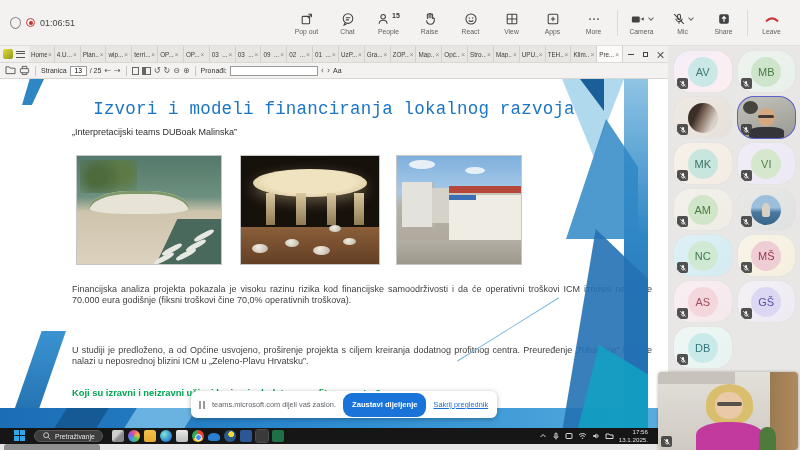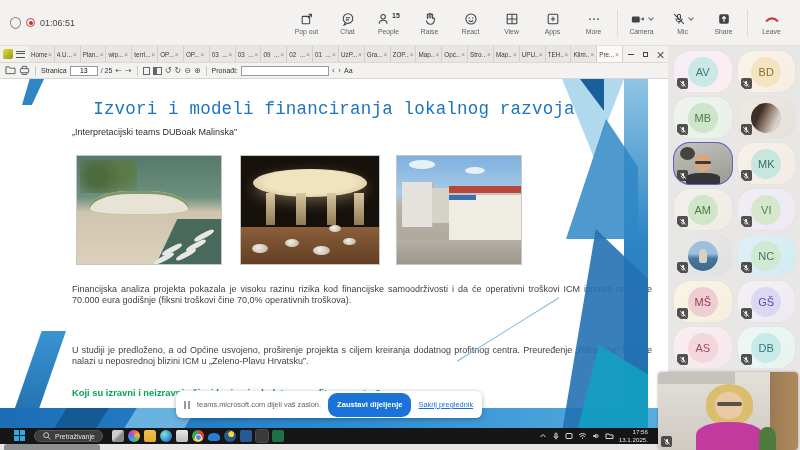--- a/index.html
+++ b/index.html
@@ -44,21 +44,21 @@
   .wmin{width:6px;border-bottom:1.2px solid #444;}
   .wres{width:5px;height:5px;border:1.1px solid #444;}
   .wclo{position:relative;width:7px;height:7px;}
   .wclo::before,.wclo::after{content:"";position:absolute;left:3px;top:0;width:1.2px;height:8px;background:#444;}
   .wclo::before{transform:rotate(45deg);} .wclo::after{transform:rotate(-45deg);}
   
   .pdftoolbar{height:16px;background:#f3f2f0;border-bottom:1px solid #d8d6d3;display:flex;
     align-items:center;gap:3px;padding:0 5px;font-size:7px;color:#333;}
   .pdftoolbar .sep{width:1px;height:10px;background:#c9c7c4;margin:0 2px;}
   .pdftoolbar svg{stroke:#555;fill:none;stroke-width:1;}
-  .pinput{width:28px;height:10px;border:1px solid #9a9a9a;background:#fff;font-size:6.8px;text-align:center;padding:0;font-family:"Liberation Sans",sans-serif;}
+  .pinput{width:17px;height:10px;border:1px solid #9a9a9a;background:#fff;font-size:6.8px;text-align:center;padding:0;font-family:"Liberation Sans",sans-serif;}
   .finput{width:88px;height:10px;border:1px solid #9a9a9a;background:#fff;font-size:6.8px;padding:0 2px;font-family:"Liberation Sans",sans-serif;}
   .glyph{font-family:"DejaVu Sans",sans-serif;font-size:8px;color:#555;line-height:1;}
   .arr{font-family:"DejaVu Sans",sans-serif;font-size:8px;color:#555;}
   .licon{width:7px;height:8px;border:1px solid #666;}
   .licon2{width:9px;height:8px;border:1px solid #666;border-left-width:4px;}
   
   .viewer{position:relative;height:349px;background:#fff;overflow:hidden;}
   .stripe-top{position:absolute;left:22px;top:0;width:22px;height:26px;background:#2f86c5;
     clip-path:polygon(35% 0,100% 0,45% 100%,0 100%);z-index:1;}
   .stripe-bottom{position:absolute;left:8px;top:252px;width:58px;height:97px;
@@ -105,21 +105,21 @@
   .deco .f4{right:20px;top:230px;width:70px;height:119px;background:#12a2c3;opacity:.85;clip-path:polygon(30% 30%,100% 55%,100% 100%,0 100%);}
   .deco .f5{right:64px;top:0;width:40px;height:40px;background:#1b5f9a;clip-path:polygon(40% 0,100% 0,100% 80%);}
   .deco .line{right:100px;top:250px;width:120px;height:1px;background:#7db8dc;transform:rotate(-32deg);}
   
   .bottom-band{position:absolute;left:0;bottom:0;width:100%;height:20px;z-index:2;
     background:linear-gradient(90deg,#1b6db4,#2f8ed2 55%,#58aede);overflow:hidden;}
   .bottom-band i{position:absolute;top:-4px;height:30px;display:block;transform:skewX(-32deg);}
   .bottom-band .s1{left:60px;width:42px;background:#155a94;}
   .bottom-band .s2{left:130px;width:60px;background:#7cc0e8;opacity:.8;}
   
-  .sharebar{position:absolute;left:176px;top:312px;width:306px;height:27px;background:#fff;
+  .sharebar{position:absolute;left:191px;top:312px;width:306px;height:27px;background:#fff;
     border-radius:6px;box-shadow:0 1px 5px rgba(0,0,0,.3);display:flex;align-items:center;
     gap:7px;padding:0 8px;z-index:5;}
   .pauseic{width:6px;height:8px;border-left:2px solid #9a9a9a;border-right:2px solid #9a9a9a;flex:none;}
   .sharetext{font-size:7.4px;color:#5f6368;white-space:nowrap;}
   .stopbtn{height:24px;background:#1a73d8;color:#fff;font-size:7.6px;font-weight:bold;border:none;
     border-radius:9px;padding:0 9px;white-space:nowrap;cursor:pointer;font-family:"Liberation Sans",sans-serif;}
   .hidelink{font-size:7.4px;color:#1a6fd4;text-decoration:underline;white-space:nowrap;cursor:pointer;}
   
   .sidebar{width:132px;background:#e9e7e5;position:relative;z-index:8;}
   .pgrid{display:grid;grid-template-columns:1fr 1fr;gap:5px 6px;padding:5px 5px 0 6px;}
@@ -529,31 +529,20 @@
             <span class="pinitials" style="background:#c9e8e6;color:#3f7a74">AV</span>
             <span class="micoff">
               <svg viewBox="0 0 10 10">
                 <rect x="3.9" y="1.2" width="2.4" height="4" rx="1.2" fill="#fff"></rect>
                 <path d="M2.8 4.8a2.3 2.3 0 004.6 0" stroke="#fff" fill="none" stroke-width=".8"></path>
                 <line x1="5.1" y1="7.3" x2="5.1" y2="8.6" stroke="#fff" stroke-width=".8"></line>
                 <line x1="1.6" y1="1.4" x2="8.6" y2="8.4" stroke="#fff" stroke-width="1"></line>
               </svg>
             </span>
           </div>
-          <div class="ptile" style="background: linear-gradient(135deg, rgb(251, 244, 236), rgb(246, 237, 226));">
-            <span class="pinitials" style="background:#f4e4c2;color:#8d6e2f">BD</span>
-            <span class="micoff">
-              <svg viewBox="0 0 10 10">
-                <rect x="3.9" y="1.2" width="2.4" height="4" rx="1.2" fill="#fff"></rect>
-                <path d="M2.8 4.8a2.3 2.3 0 004.6 0" stroke="#fff" fill="none" stroke-width=".8"></path>
-                <line x1="5.1" y1="7.3" x2="5.1" y2="8.6" stroke="#fff" stroke-width=".8"></line>
-                <line x1="1.6" y1="1.4" x2="8.6" y2="8.4" stroke="#fff" stroke-width="1"></line>
-              </svg>
-            </span>
-          </div>
           <div class="ptile" style="background: linear-gradient(135deg, rgb(238, 243, 238), rgb(233, 240, 234));">
             <span class="pinitials" style="background:#cfe5cb;color:#4a7c46">MB</span>
             <span class="micoff">
               <svg viewBox="0 0 10 10">
                 <rect x="3.9" y="1.2" width="2.4" height="4" rx="1.2" fill="#fff"></rect>
                 <path d="M2.8 4.8a2.3 2.3 0 004.6 0" stroke="#fff" fill="none" stroke-width=".8"></path>
                 <line x1="5.1" y1="7.3" x2="5.1" y2="8.6" stroke="#fff" stroke-width=".8"></line>
                 <line x1="1.6" y1="1.4" x2="8.6" y2="8.4" stroke="#fff" stroke-width="1"></line>
               </svg>
             </span>
@@ -589,42 +578,42 @@
             <span class="pinitials" style="background:#c6e6de;color:#3a7164">MK</span>
             <span class="micoff">
               <svg viewBox="0 0 10 10">
                 <rect x="3.9" y="1.2" width="2.4" height="4" rx="1.2" fill="#fff"></rect>
                 <path d="M2.8 4.8a2.3 2.3 0 004.6 0" stroke="#fff" fill="none" stroke-width=".8"></path>
                 <line x1="5.1" y1="7.3" x2="5.1" y2="8.6" stroke="#fff" stroke-width=".8"></line>
                 <line x1="1.6" y1="1.4" x2="8.6" y2="8.4" stroke="#fff" stroke-width="1"></line>
               </svg>
             </span>
           </div>
+          <div class="ptile" style="background: linear-gradient(135deg, rgb(240, 237, 247), rgb(236, 233, 244));">
+            <span class="pinitials" style="background:#d5e8ce;color:#587f4e">VI</span>
+            <span class="micoff">
+              <svg viewBox="0 0 10 10">
+                <rect x="3.9" y="1.2" width="2.4" height="4" rx="1.2" fill="#fff"></rect>
+                <path d="M2.8 4.8a2.3 2.3 0 004.6 0" stroke="#fff" fill="none" stroke-width=".8"></path>
+                <line x1="5.1" y1="7.3" x2="5.1" y2="8.6" stroke="#fff" stroke-width=".8"></line>
+                <line x1="1.6" y1="1.4" x2="8.6" y2="8.4" stroke="#fff" stroke-width="1"></line>
+              </svg>
+            </span>
+          </div>
           <div class="ptile" style="background: linear-gradient(135deg, rgb(244, 241, 236), rgb(239, 236, 230));">
             <span class="pinitials" style="background:#d0e6c8;color:#4f7a44">AM</span>
             <span class="micoff">
               <svg viewBox="0 0 10 10">
                 <rect x="3.9" y="1.2" width="2.4" height="4" rx="1.2" fill="#fff"></rect>
                 <path d="M2.8 4.8a2.3 2.3 0 004.6 0" stroke="#fff" fill="none" stroke-width=".8"></path>
                 <line x1="5.1" y1="7.3" x2="5.1" y2="8.6" stroke="#fff" stroke-width=".8"></line>
                 <line x1="1.6" y1="1.4" x2="8.6" y2="8.4" stroke="#fff" stroke-width="1"></line>
               </svg>
             </span>
           </div>
-          <div class="ptile" style="background: linear-gradient(135deg, rgb(240, 237, 247), rgb(236, 233, 244));">
-            <span class="pinitials" style="background:#d5e8ce;color:#587f4e">VI</span>
-            <span class="micoff">
-              <svg viewBox="0 0 10 10">
-                <rect x="3.9" y="1.2" width="2.4" height="4" rx="1.2" fill="#fff"></rect>
-                <path d="M2.8 4.8a2.3 2.3 0 004.6 0" stroke="#fff" fill="none" stroke-width=".8"></path>
-                <line x1="5.1" y1="7.3" x2="5.1" y2="8.6" stroke="#fff" stroke-width=".8"></line>
-                <line x1="1.6" y1="1.4" x2="8.6" y2="8.4" stroke="#fff" stroke-width="1"></line>
-              </svg>
-            </span>
-          </div>
           <div class="ptile" style="background: linear-gradient(135deg, rgb(233, 233, 230), rgb(223, 226, 226));">
             <span class="pphoto photo-lake"></span>
             <span class="micoff">
               <svg viewBox="0 0 10 10">
                 <rect x="3.9" y="1.2" width="2.4" height="4" rx="1.2" fill="#fff"></rect>
                 <path d="M2.8 4.8a2.3 2.3 0 004.6 0" stroke="#fff" fill="none" stroke-width=".8"></path>
                 <line x1="5.1" y1="7.3" x2="5.1" y2="8.6" stroke="#fff" stroke-width=".8"></line>
                 <line x1="1.6" y1="1.4" x2="8.6" y2="8.4" stroke="#fff" stroke-width="1"></line>
               </svg>
             </span>
@@ -644,33 +633,33 @@
             <span class="pinitials" style="background:#efcdd5;color:#98394e">MŠ</span>
             <span class="micoff">
               <svg viewBox="0 0 10 10">
                 <rect x="3.9" y="1.2" width="2.4" height="4" rx="1.2" fill="#fff"></rect>
                 <path d="M2.8 4.8a2.3 2.3 0 004.6 0" stroke="#fff" fill="none" stroke-width=".8"></path>
                 <line x1="5.1" y1="7.3" x2="5.1" y2="8.6" stroke="#fff" stroke-width=".8"></line>
                 <line x1="1.6" y1="1.4" x2="8.6" y2="8.4" stroke="#fff" stroke-width="1"></line>
               </svg>
             </span>
           </div>
+          <div class="ptile" style="background: linear-gradient(135deg, rgb(249, 238, 241), rgb(245, 232, 236));">
+            <span class="pinitials" style="background:#f4d6dd;color:#a14e61">AS</span>
+            <span class="micoff">
+              <svg viewBox="0 0 10 10">
+                <rect x="3.9" y="1.2" width="2.4" height="4" rx="1.2" fill="#fff"></rect>
+                <path d="M2.8 4.8a2.3 2.3 0 004.6 0" stroke="#fff" fill="none" stroke-width=".8"></path>
+                <line x1="5.1" y1="7.3" x2="5.1" y2="8.6" stroke="#fff" stroke-width=".8"></line>
+                <line x1="1.6" y1="1.4" x2="8.6" y2="8.4" stroke="#fff" stroke-width="1"></line>
+              </svg>
+            </span>
+          </div>
           <div class="ptile" style="background: linear-gradient(135deg, rgb(243, 241, 245), rgb(237, 234, 242));">
             <span class="pinitials" style="background:#dcd7f2;color:#5751a2">GŠ</span>
-            <span class="micoff">
-              <svg viewBox="0 0 10 10">
-                <rect x="3.9" y="1.2" width="2.4" height="4" rx="1.2" fill="#fff"></rect>
-                <path d="M2.8 4.8a2.3 2.3 0 004.6 0" stroke="#fff" fill="none" stroke-width=".8"></path>
-                <line x1="5.1" y1="7.3" x2="5.1" y2="8.6" stroke="#fff" stroke-width=".8"></line>
-                <line x1="1.6" y1="1.4" x2="8.6" y2="8.4" stroke="#fff" stroke-width="1"></line>
-              </svg>
-            </span>
-          </div>
-          <div class="ptile" style="background: linear-gradient(135deg, rgb(249, 238, 241), rgb(245, 232, 236));">
-            <span class="pinitials" style="background:#f4d6dd;color:#a14e61">AS</span>
             <span class="micoff">
               <svg viewBox="0 0 10 10">
                 <rect x="3.9" y="1.2" width="2.4" height="4" rx="1.2" fill="#fff"></rect>
                 <path d="M2.8 4.8a2.3 2.3 0 004.6 0" stroke="#fff" fill="none" stroke-width=".8"></path>
                 <line x1="5.1" y1="7.3" x2="5.1" y2="8.6" stroke="#fff" stroke-width=".8"></line>
                 <line x1="1.6" y1="1.4" x2="8.6" y2="8.4" stroke="#fff" stroke-width="1"></line>
               </svg>
             </span>
           </div>
           <div class="ptile" style="background: linear-gradient(135deg, rgb(239, 247, 245), rgb(231, 243, 241));">

